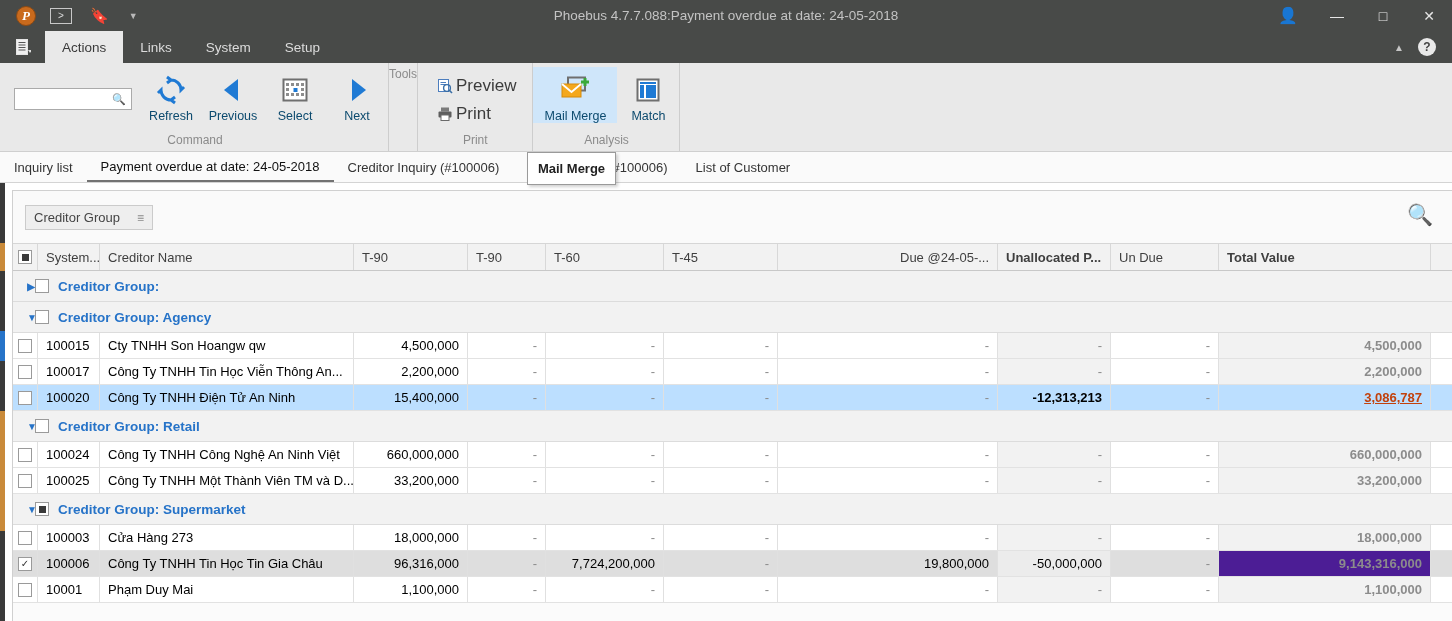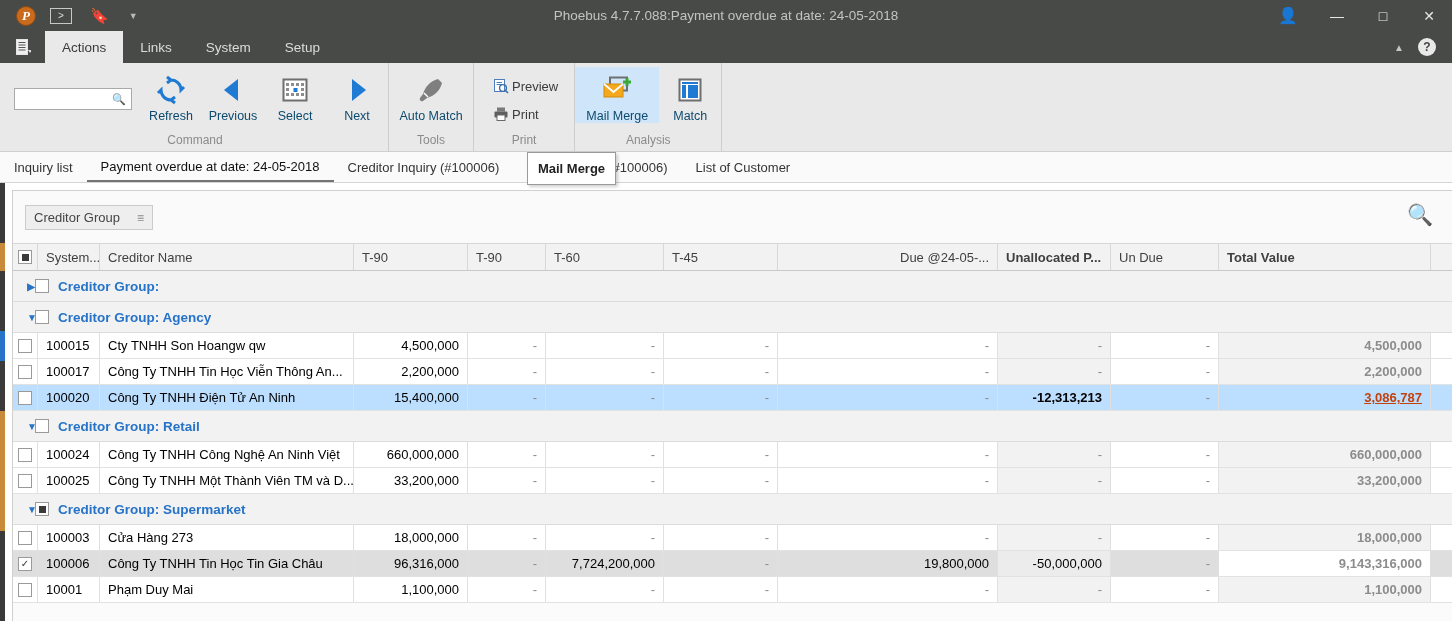--- a/index.html
+++ b/index.html
@@ -88,21 +88,21 @@
   .ritem .cap { font-size: 12.5px; color: #0c4a6e; white-space: nowrap; }
   .ritem.wide { width: 84px; }
   .ritem.hl { background: #cfe6fa; }
   .ritem.hl .glyph { background: #cfe6fa; }
   .searchbox {
     width: 118px; height: 22px; background: #fff; border: 1px solid #aaa;
     margin: 21px 8px 0 12px; position: relative;
   }
   .searchbox .mag { position: absolute; right: 5px; top: 4px; font-size: 11px; color: #777; }
   .small-row { display: flex; flex-direction: column; justify-content: center; height: 66px; padding: 0 10px; }
-  .small-item { display: flex; align-items: center; height: 28px; padding: 0 6px; font-size: 13px; color: #3c3c3c; }
+  .small-item { display: flex; align-items: center; height: 28px; padding: 0 6px; font-size: 17px; color: #3c3c3c; }
   .small-item .sglyph { width: 22px; display: flex; justify-content: center; font-size: 14px; }
 
   
   .tooltip {
     position: absolute; left: 527px; top: 152px; width: 89px; height: 33px;
     background: #ffffff; border: 1px solid #9a9a9a;
     box-shadow: 2px 2px 3px rgba(0,0,0,.18);
     display: flex; align-items: center; justify-content: center;
     font-size: 13px; font-weight: bold; color: #222; z-index: 50;
   }
@@ -161,21 +161,21 @@
   .c-n9    { width: 212px; }
   .bold { font-weight: bold; }
   .datarow { background: #ffffff; border-bottom: 1px solid #e2e2e2; }
   .datarow .c-n7 { background: #f2f2f2; }
   .datarow .c-n9 { background: #f2f2f2; color: #8c8c8c; font-weight: bold; }
   .datarow.sel { background: #bcdfff; }
   .datarow.sel .c-n7 { background: #bcdfff; }
   .datarow.sel .c-n9 { background: #bcdfff; color: #c2410c; text-decoration: underline; }
   .datarow.hov { background: #dedede; }
   .datarow.hov .c-n7 { background: #ececec; }
-  .datarow.hov .c-n9 { background: #ffffff; }
+  .datarow.hov .c-n9 { background: #4c1d95; }
   .grouprow {
     height: 31px; background: #f2f2f2; border-bottom: 1px solid #dcdcdc;
     align-items: center; display: flex; color: #2673c8; font-weight: bold; font-size: 13.5px;
   }
   .chev { width: 22px; text-align: center; color: #2673c8; font-size: 10px; padding-left: 14px; }
   .cbox {
     width: 14px; height: 14px; background: #fff; border: 1px solid #9a9a9a;
     display: flex; align-items: center; justify-content: center;
     font-size: 10px; color: #333;
   }
@@ -284,31 +284,20 @@
               <polygon points="9,3 9,25 23,14" fill="#1f7ad4"></polygon>
             </svg>
           </span>
           <span class="cap">Next</span>
         </div>
       </div>
       <div class="rgroup-label">Command</div>
     </div>
 
     <div class="rgroup">
-      <div class="rgroup-items">
-        <div class="ritem wide">
-          <span class="glyph">
-            <svg width="30" height="28" viewBox="0 0 30 28">
-              <path d="M22 3 C14 5 9 11 7 18 L4 22 C3 24 5 26 7 25 L11 22 C18 20 24 15 26 7 Z" fill="#7f7f7f"></path>
-              <path d="M8 17 L12 21" stroke="#fff" stroke-width="1.4"></path>
-            </svg>
-          </span>
-          <span class="cap">Auto Match</span>
-        </div>
-      </div>
       <div class="rgroup-label">Tools</div>
     </div>
 
     <div class="rgroup">
       <div class="small-row">
         <div class="small-item">
           <span class="sglyph">
             <svg width="16" height="16" viewBox="0 0 16 16">
               <rect x="1.5" y="1.5" width="10" height="12" fill="#fff" stroke="#4d7ebe"></rect>
               <line x1="3.5" y1="4.5" x2="9" y2="4.5" stroke="#4d7ebe"></line>

